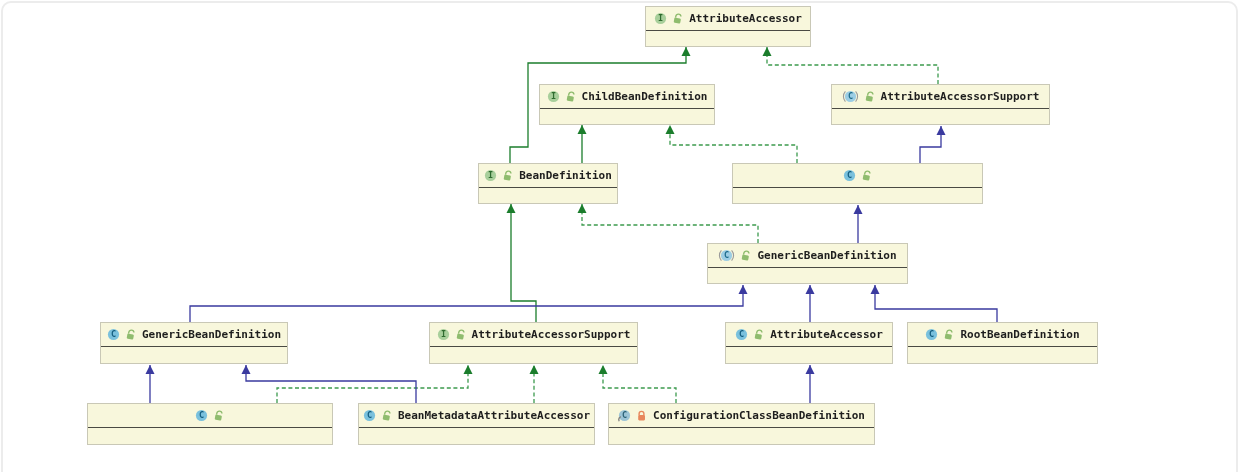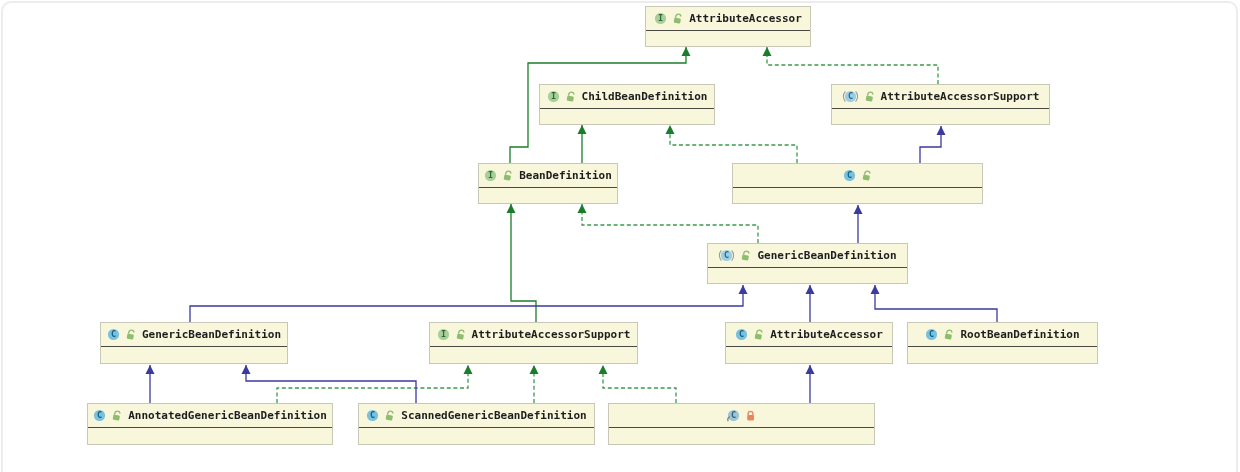--- a/index.html
+++ b/index.html
@@ -265,57 +265,57 @@
             </svg>
           </span>
           <span class="icn">
             <svg width="12" height="13" viewBox="0 0 12 13">
               <g transform="rotate(10 5.5 8)">
                 <path d="M3.2,6 V4.6 a2.6,2.6 0 0 1 5.1,-0.7" fill="none" stroke="#8fbc6e" stroke-width="1.4"></path>
                 <rect x="2.1" y="6" width="6.6" height="5.2" rx="1.1" fill="#8fbc6e"></rect>
               </g>
             </svg>
           </span>
-          <span class="node-label">AnnotatedGenericBeanDefinition</span>
         </div>
         <div class="node-body"></div>
       </div>
       <div class="node" style="left: 358px; top: 403px; width: 237px; height: 42px;">
         <div class="node-title">
           <span class="icn">
             <svg width="13" height="13" viewBox="0 0 13 13">
               <circle cx="6.5" cy="6.5" r="5.6" fill="#7ac1dd"></circle>
               <text x="6.5" y="9.3" text-anchor="middle" font-size="8.5" font-weight="bold" fill="#155f80" font-family="'DejaVu Sans Mono','Liberation Mono',monospace">C</text>
             </svg>
           </span>
           <span class="icn">
             <svg width="12" height="13" viewBox="0 0 12 13">
               <g transform="rotate(10 5.5 8)">
                 <path d="M3.2,6 V4.6 a2.6,2.6 0 0 1 5.1,-0.7" fill="none" stroke="#8fbc6e" stroke-width="1.4"></path>
                 <rect x="2.1" y="6" width="6.6" height="5.2" rx="1.1" fill="#8fbc6e"></rect>
               </g>
             </svg>
           </span>
-          <span class="node-label">ScannedGenericBeanDefinition</span>
+          <span class="node-label">BeanMetadataAttributeAccessor</span>
         </div>
         <div class="node-body"></div>
       </div>
       <div class="node" style="left: 608px; top: 403px; width: 267px; height: 42px;">
         <div class="node-title">
           <span class="icn">
             <svg width="13" height="13" viewBox="0 0 13 13">
               <circle cx="6.5" cy="6.5" r="5.6" fill="#9cc4d6"></circle>
               <text x="6.5" y="9.3" text-anchor="middle" font-size="8.5" font-weight="bold" fill="#2c6277" font-family="'DejaVu Sans Mono','Liberation Mono',monospace">C</text>
               <path d="M1.2,12.2 q-1.4,-3.2 1.6,-4.6" stroke="#808080" stroke-width="1.3" fill="none"></path>
             </svg>
           </span>
           <span class="icn">
             <svg width="12" height="13" viewBox="0 0 12 13">
               <path d="M3.1,6.2 V4.8 a2.4,2.4 0 0 1 4.8,0 V6.2" fill="none" stroke="#e8875c" stroke-width="1.4"></path>
               <rect x="2.2" y="6" width="6.8" height="5.4" rx="1.1" fill="#e8875c"></rect>
             </svg>
           </span>
+          <span class="node-label">ConfigurationClassBeanDefinition</span>
         </div>
         <div class="node-body"></div>
       </div>
     </div>
 </div>
 <div id="frame"></div>
 
 </body></html>

